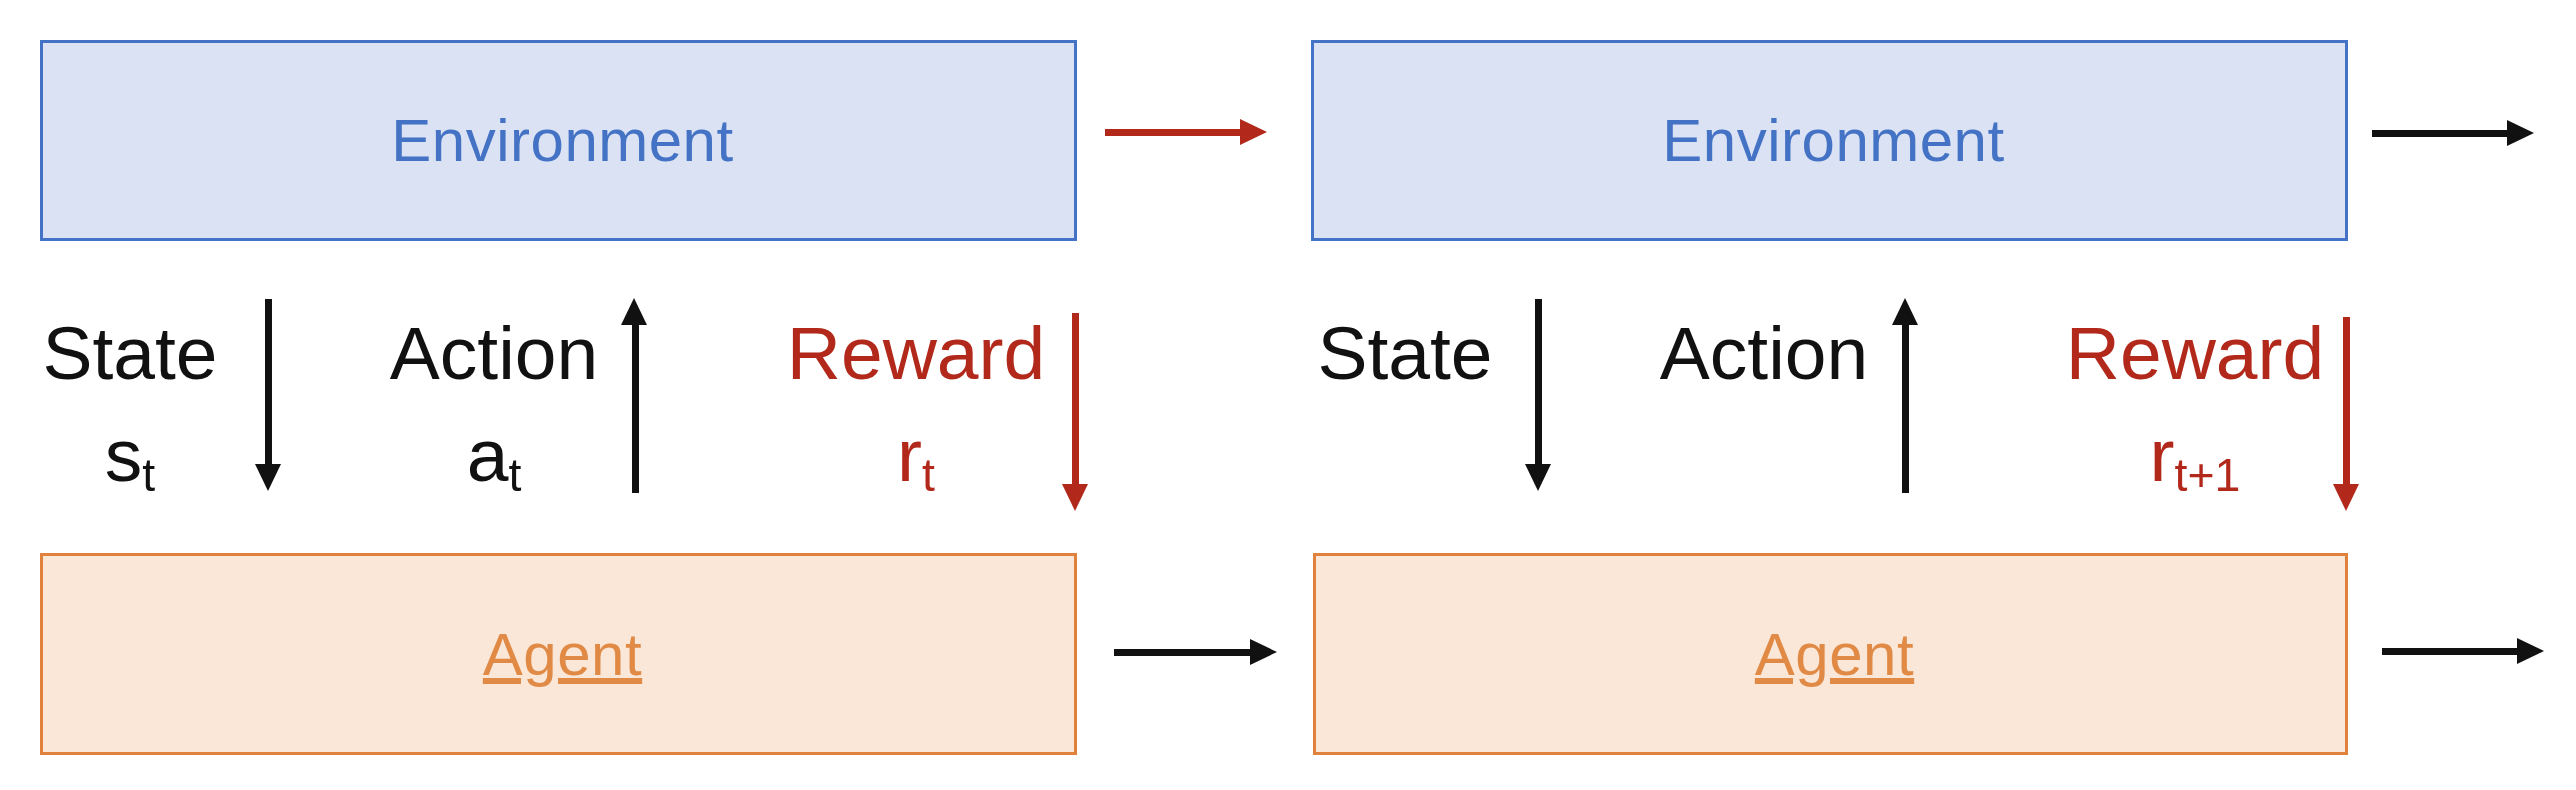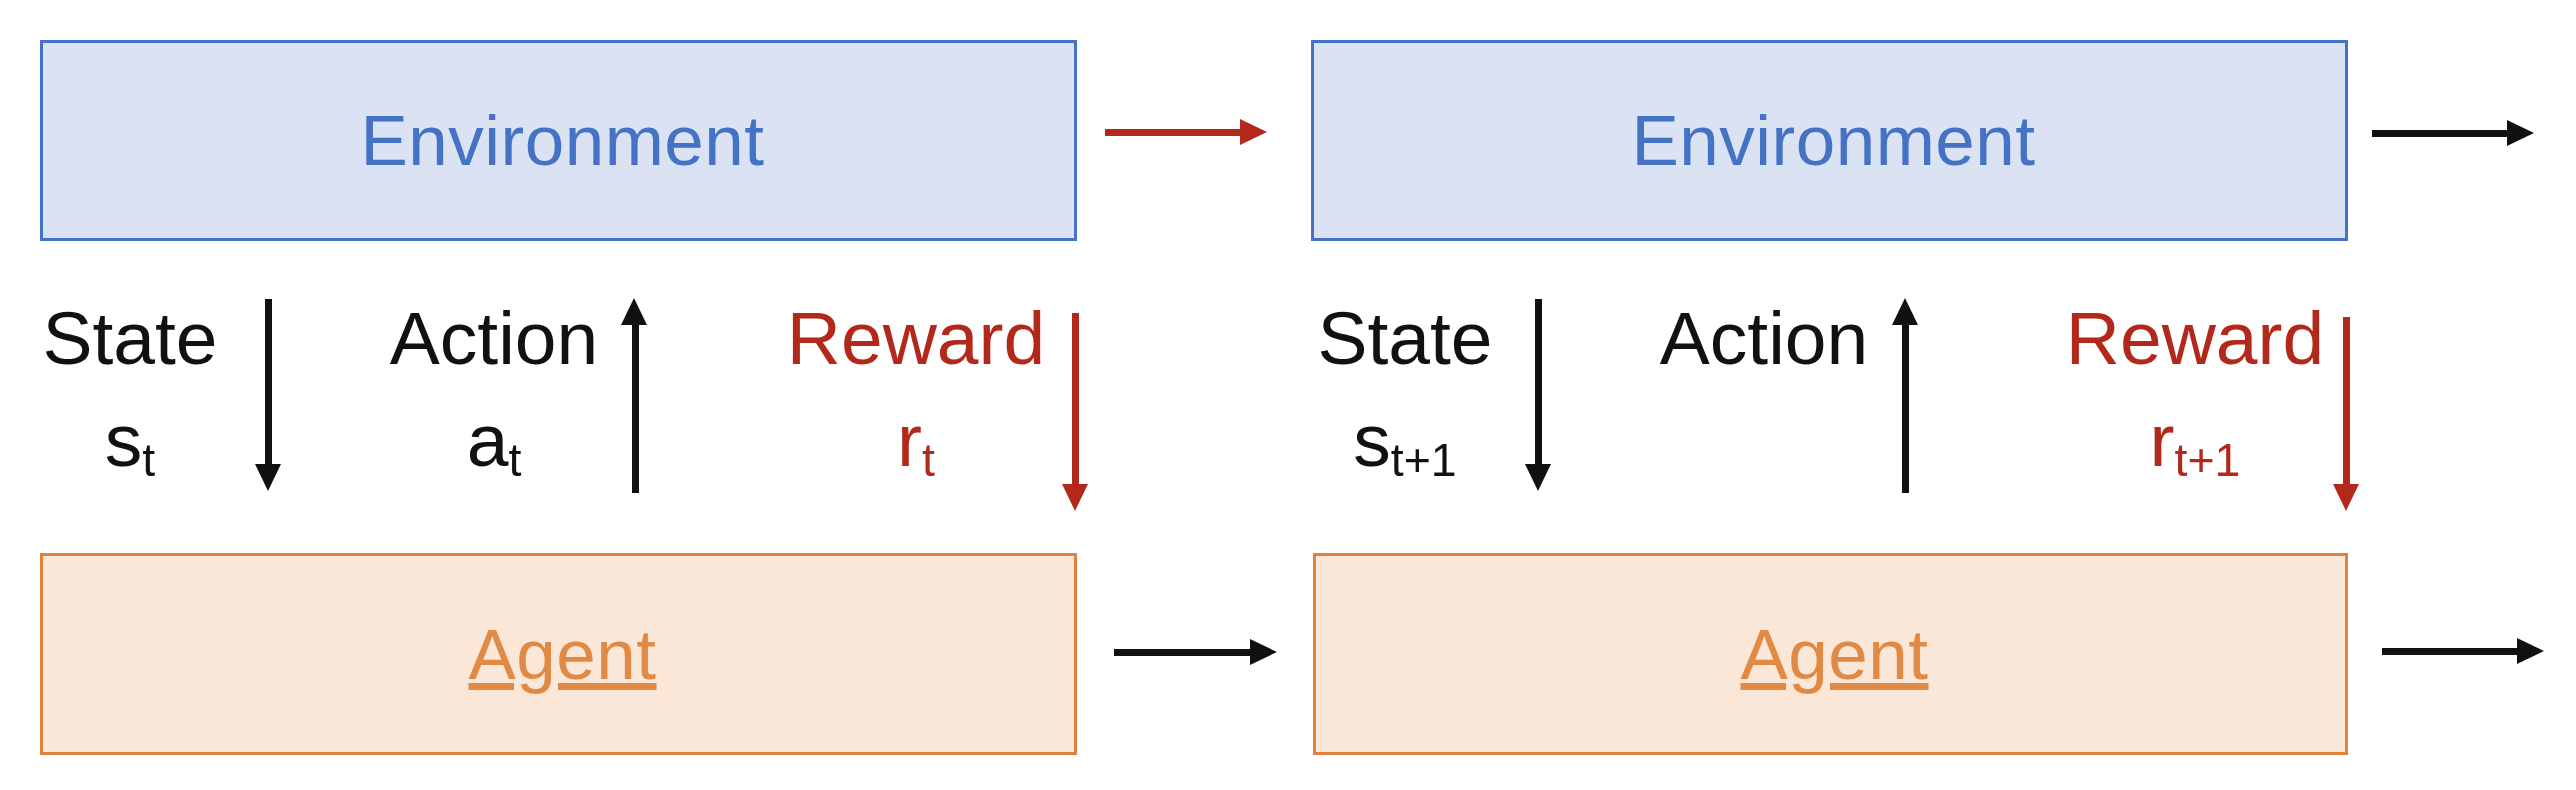--- a/index.html
+++ b/index.html
@@ -14,35 +14,35 @@
   }
 
   
   .box {
     position: absolute;
     box-sizing: border-box;
     border: 3.9px solid;
     display: flex;
     align-items: center;
     justify-content: center;
-    font-size: 71px;
+    font-size: 60px;
     letter-spacing: 0.5px;
     padding-left: 8px;
   }
   .env-box   { border-color: var(--env-stroke);   background: var(--env-fill);   color: var(--env-stroke); }
   .agent-box { border-color: var(--agent-stroke); background: var(--agent-fill); color: var(--agent-text); text-decoration: underline; }
   #env-1   { left: 40px;   top: 40px;  width: 1037px; height: 201px; }
   #env-2   { left: 1311px; top: 40px;  width: 1037px; height: 201px; }
   #agent-1 { left: 40px;   top: 553px; width: 1037px; height: 202px; }
   #agent-2 { left: 1313px; top: 553px; width: 1035px; height: 202px; }
 
   
   .chan-label {
     position: absolute;
-    top: 287px;
+    top: 302px;
     transform: translateX(-50%);
     text-align: center;
     font-size: 75px;
     line-height: 102px;
     white-space: nowrap;
   }
   .chan-label sub {
     font-size: 0.62em;
     vertical-align: -0.22em;
     line-height: 0;
@@ -124,21 +124,20 @@
 
   <div class="box env-box" id="env-2">
     <span>Environment</span>
   </div>
   <div class="box agent-box" id="agent-2">
     <span>Agent</span>
   </div>
 
   <div class="chan-label" style="left:1405px;">
     <span>State</span><br>
-    <span><span>s</span><sub>t+1</sub></span>
   </div>
   <div class="chan-label" style="left:1764px;">
     <span>Action</span><br>
   </div>
   <div class="chan-label reward-color" style="left:2195px;">
     <span>Reward</span><br>
     <span><span>r</span><sub>t+1</sub></span>
   </div>
 
   <div>

